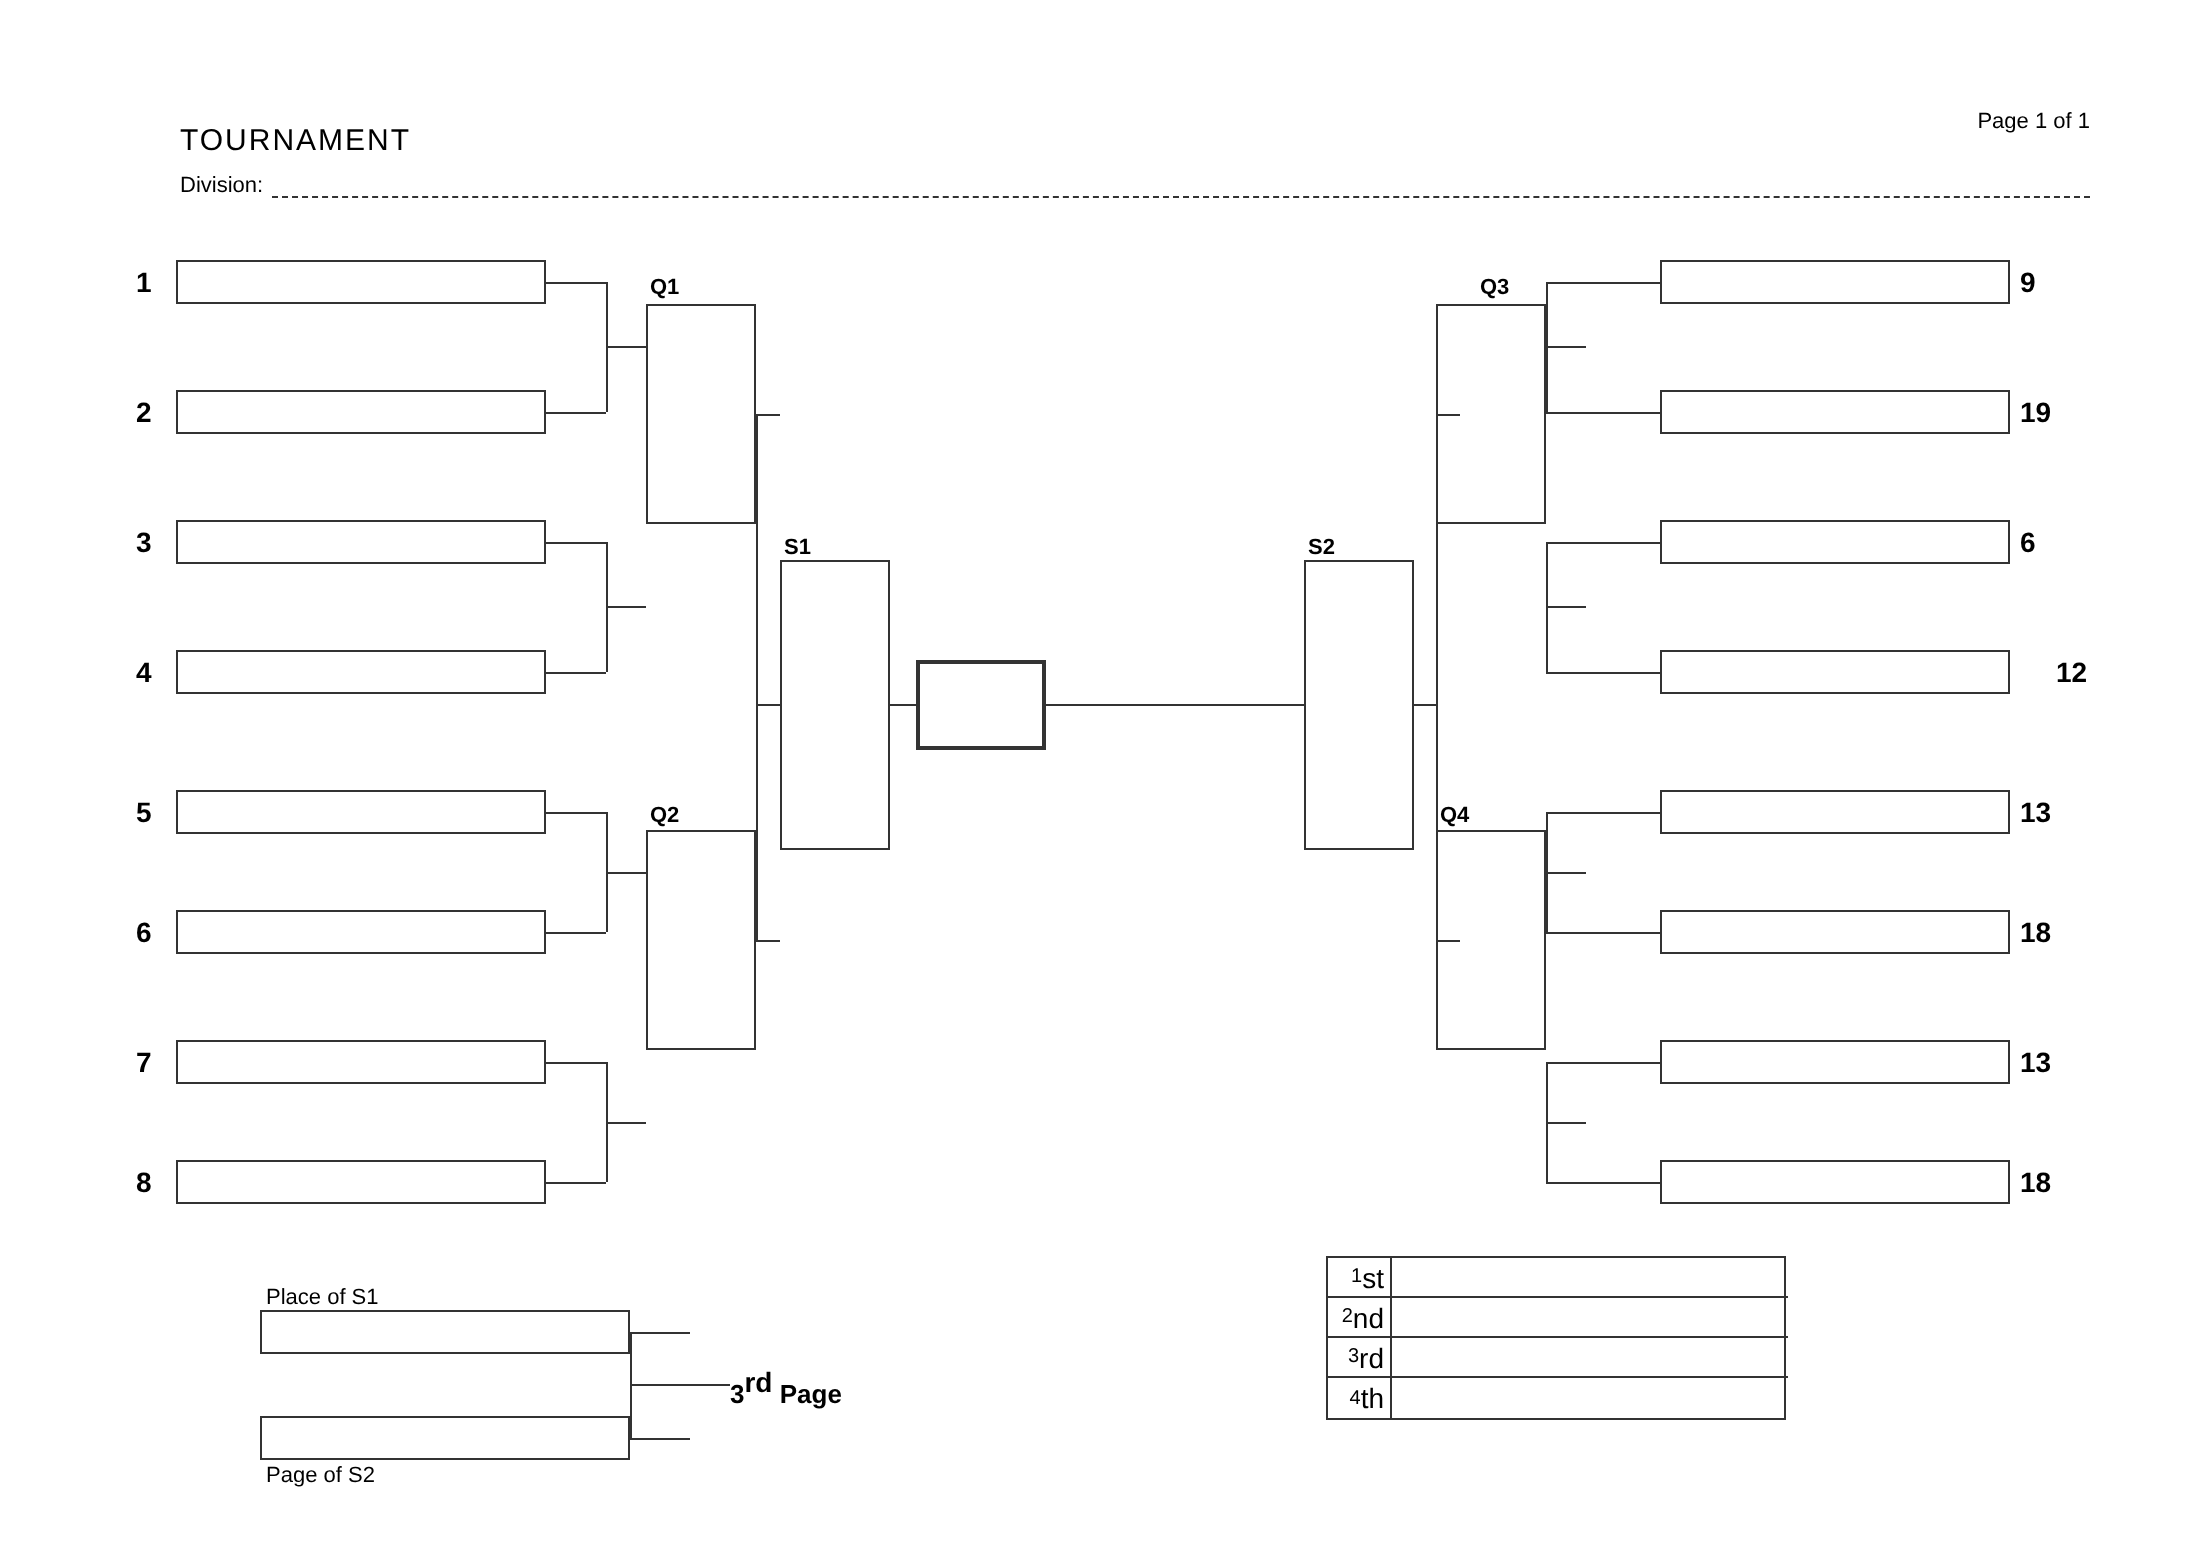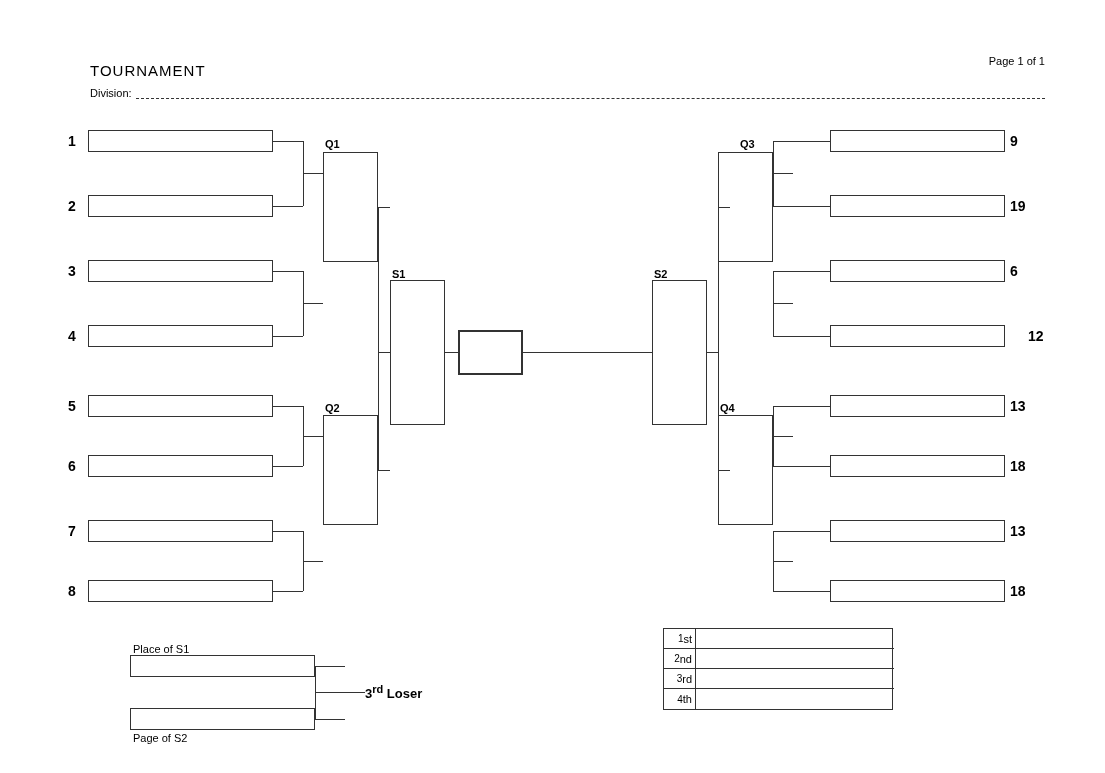--- a/index.html
+++ b/index.html
@@ -80,21 +80,21 @@
       font-weight: bold;
     }
 
     
     .final-box {
       position: absolute;
       border: 2px solid #333;
       background: #fff;
     }
 
-    sup { font-size: 11px; }
+    sup { font-size: 14px; }
   </style>
 </head>
 <body>
 
 <div class="page">
 
   <div class="page-number">Page 1 of 1</div>
 
   <div class="title">TOURNAMENT</div>
 
@@ -261,21 +261,21 @@
 
   <div style="position:absolute; left:315px; top:666px; width:1px; height:53px; background:#333;"></div>
 
   <div style="position:absolute; left:315px; top:666px; width:30px; border-bottom:1px solid #333;"></div>
 
   <div style="position:absolute; left:315px; top:719px; width:30px; border-bottom:1px solid #333;"></div>
 
   <div style="position:absolute; left:315px; top:692px; width:50px; border-bottom:1px solid #333;"></div>
 
   <div style="position:absolute; left:365px; top:683px; font-size:13px; font-weight:bold;">
-    <span>3</span><sup>rd</sup><span> Loser</span>
+    <span>3</span><sup>rd</sup><span> Page</span>
   </div>
 
   <div style="position:absolute; left:663px; top:628px; border:1px solid #333; width:230px;">
 
     <div style="display:flex; align-items:center; border-bottom:1px solid #333; height:20px; min-width:230px;">
       <div style="font-size:10px; width:32px; text-align:right; padding-right:3px; border-right:1px solid #333; height:100%; display:flex; align-items:center; justify-content:flex-end;">1<sup>st</sup></div>
       <div style="flex:1;"></div>
     </div>
 
     <div style="display:flex; align-items:center; border-bottom:1px solid #333; height:20px; min-width:230px;">

